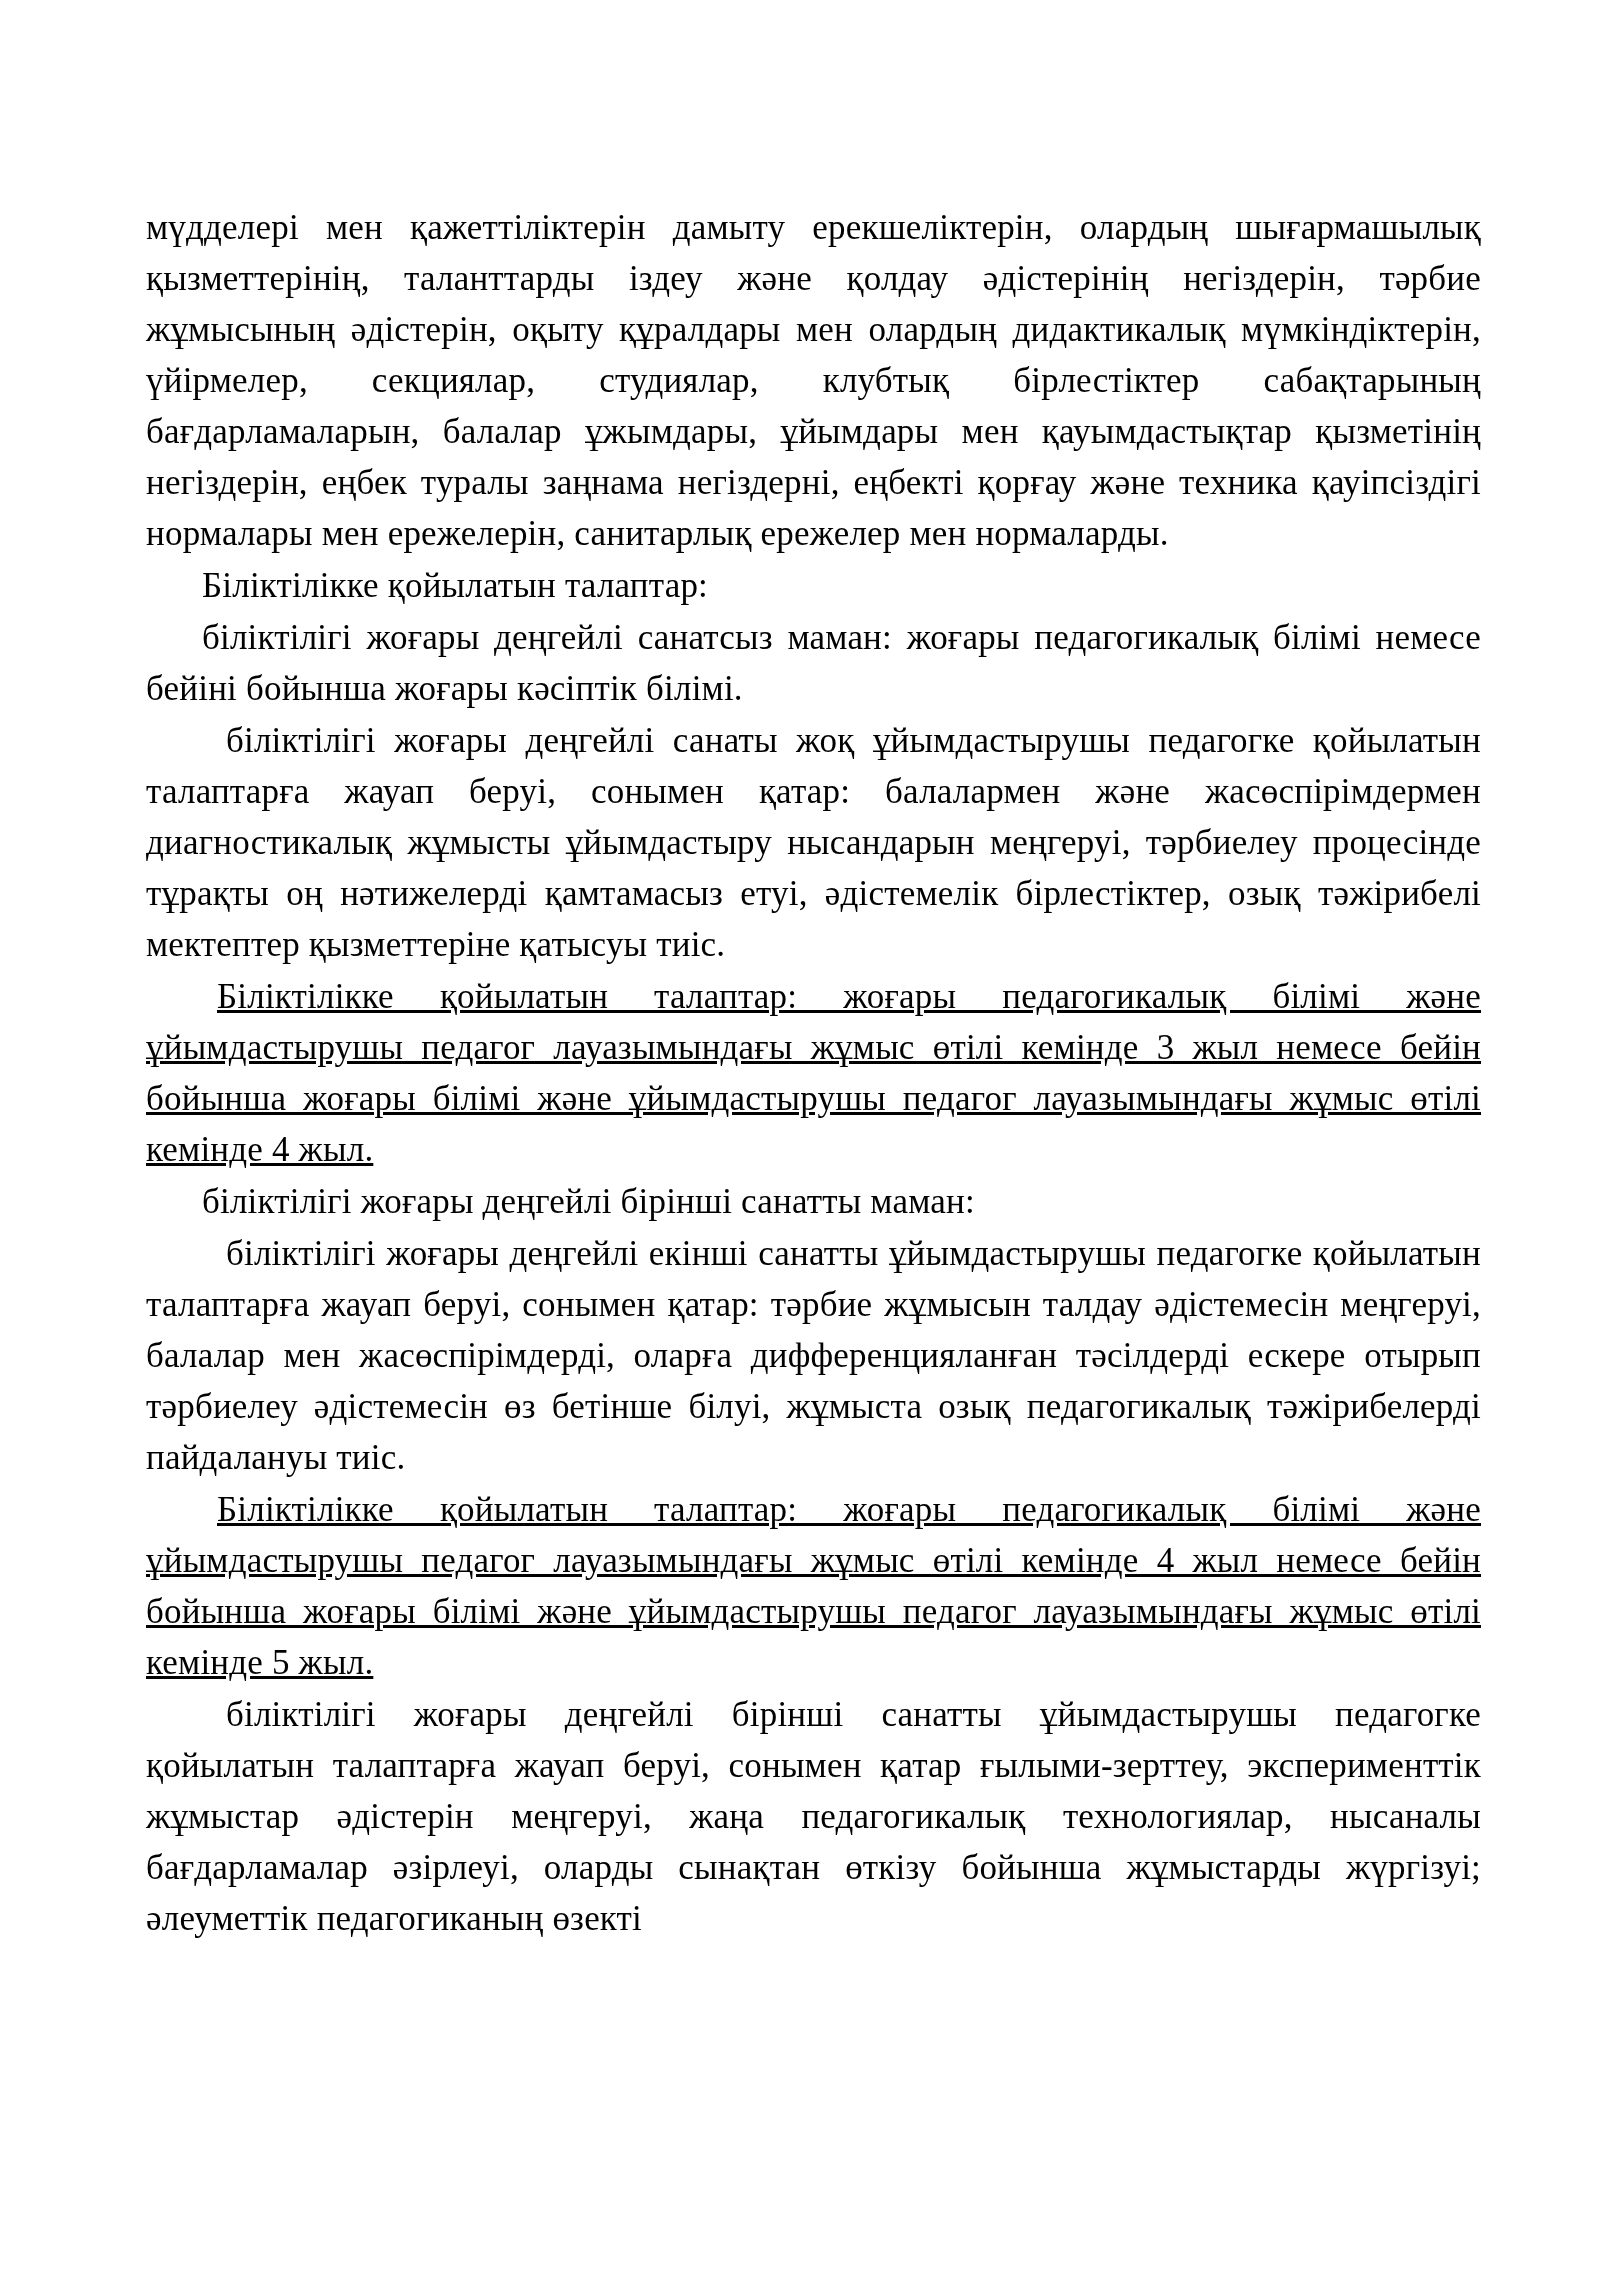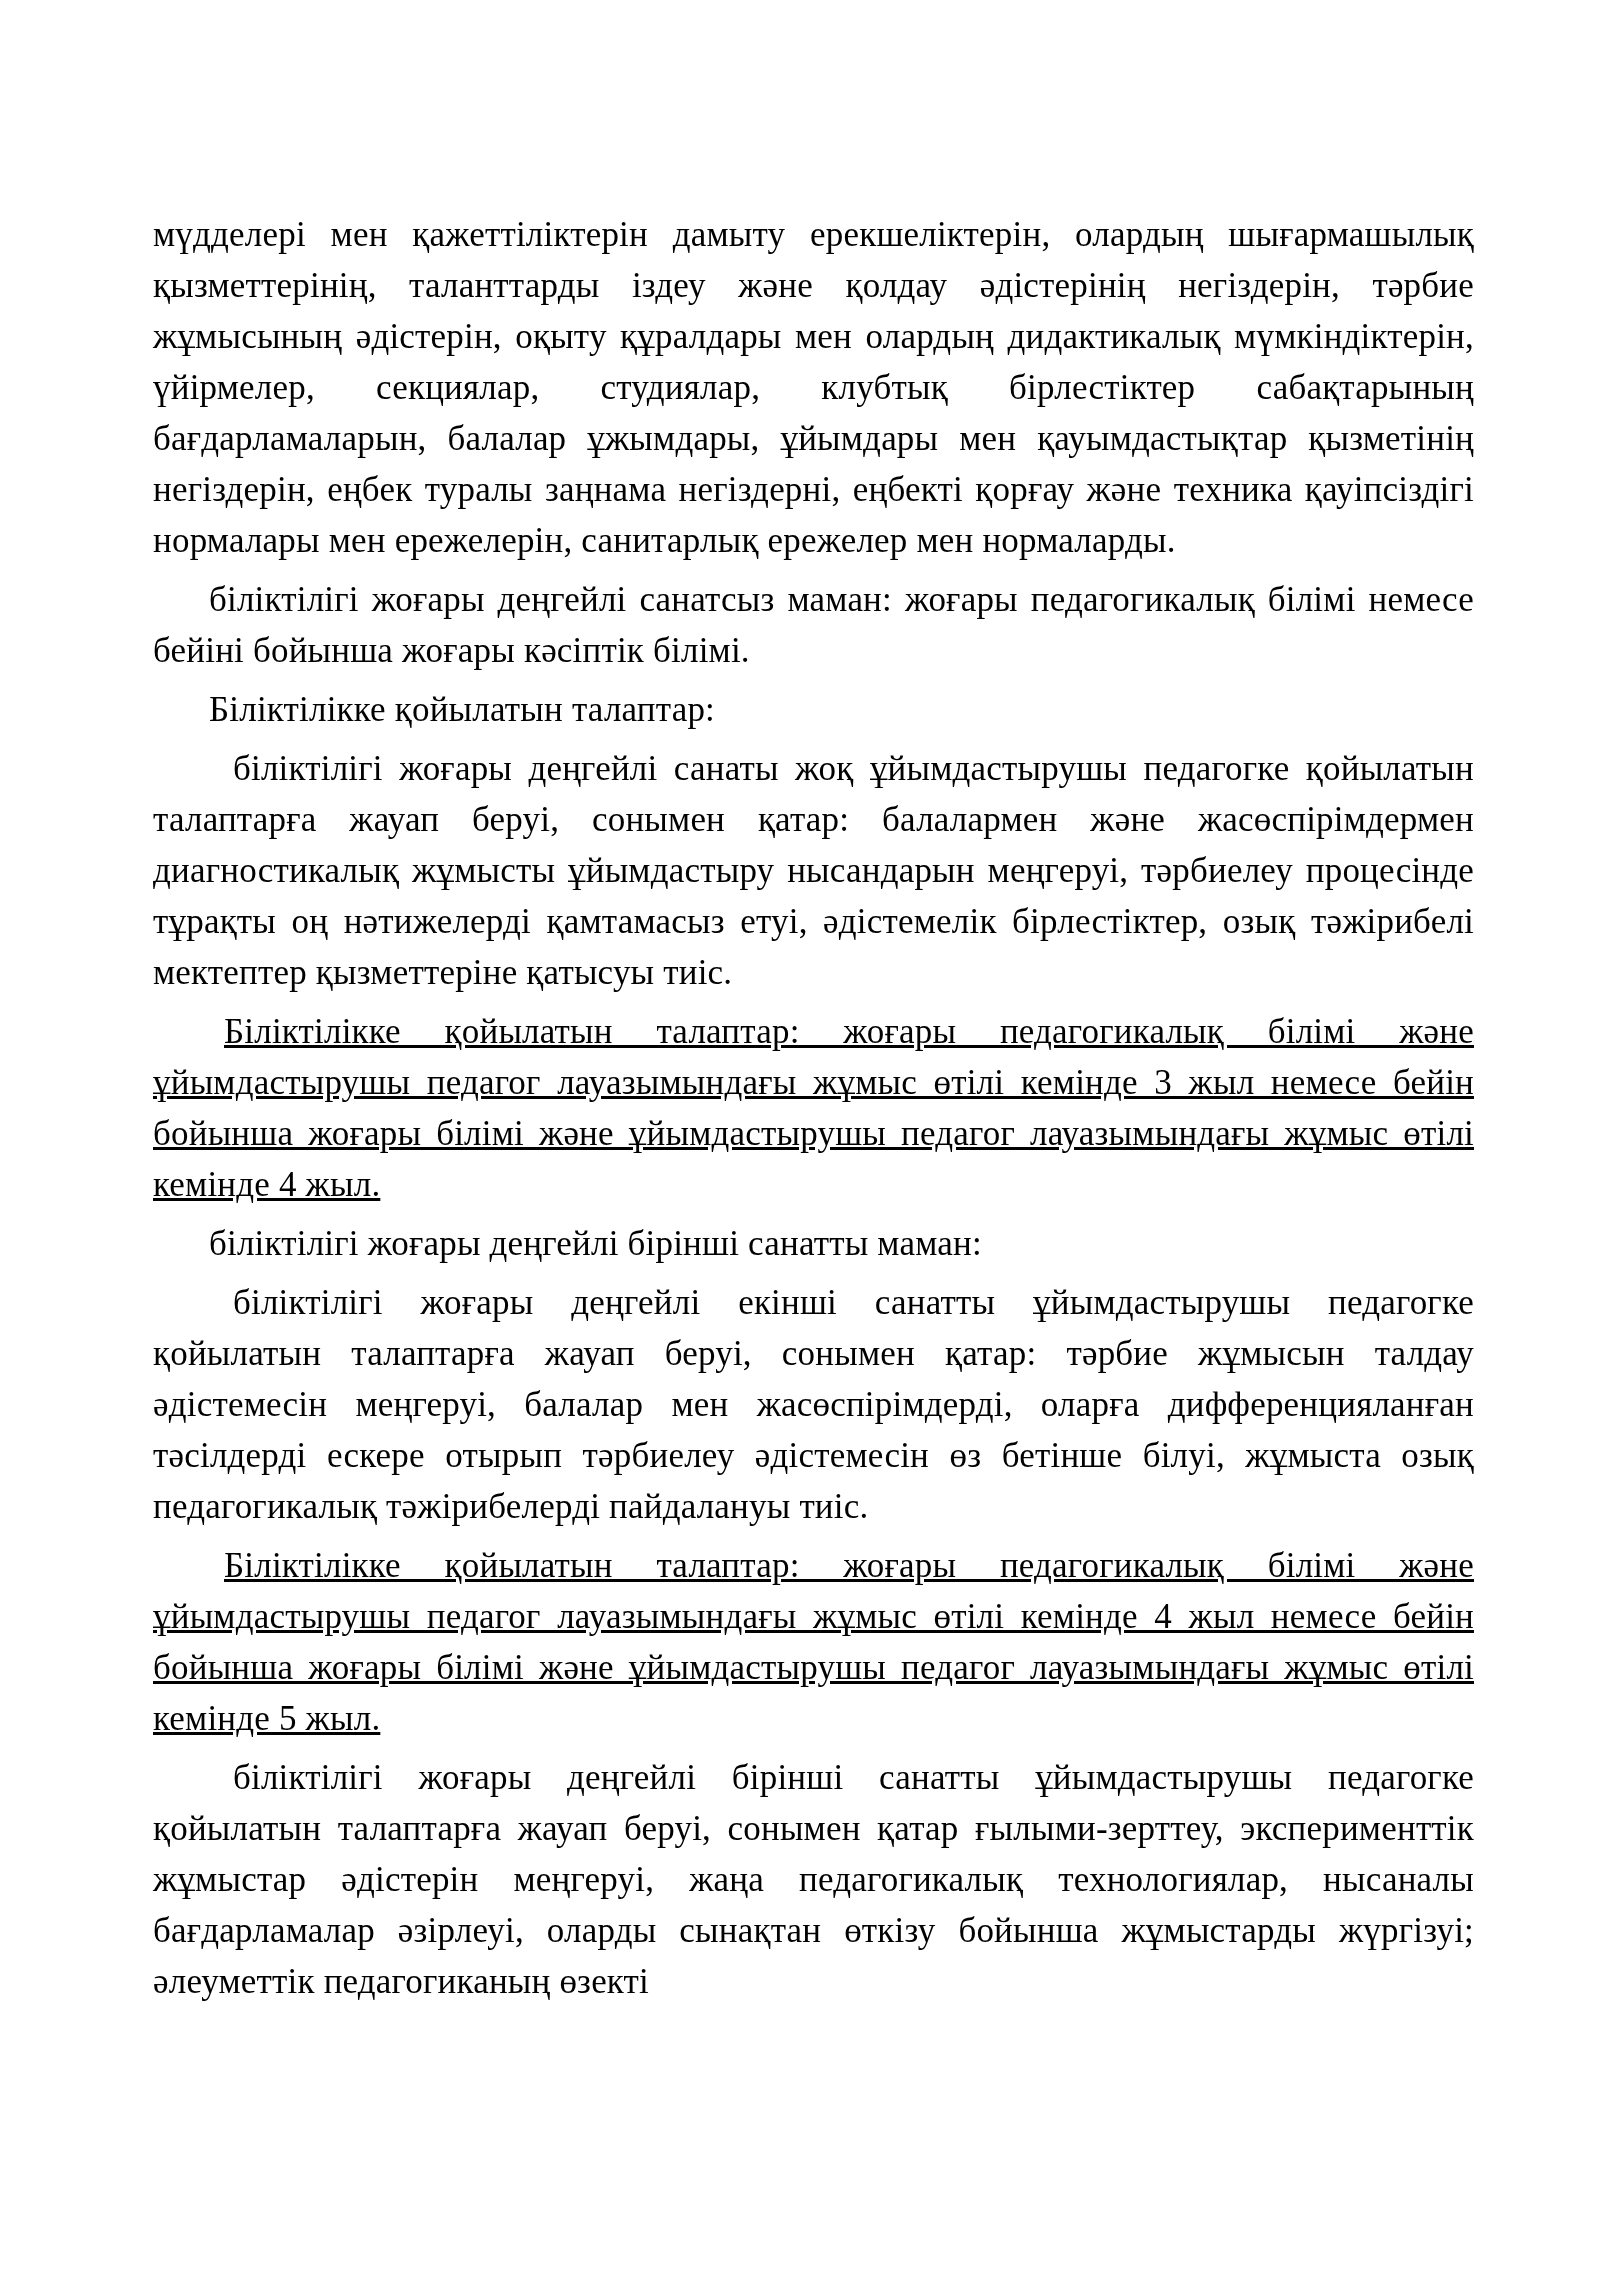--- a/index.html
+++ b/index.html
@@ -21,41 +21,41 @@
     width: 1621px;
     height: 2293px;
     background: #ffffff;
     box-sizing: border-box;
     padding: 201px 139px 0 145px;
   }
   .doc-body {
     width: 100%;
   }
   .doc-body p {
-    margin: 8px;
+    margin: 1px;
     font-size: 35px;
     line-height: 51px;
     text-align: justify;
     text-align-last: left;
     letter-spacing: 0.2px;
   }
   
   .ind-0 { text-indent: 0; }
   .ind-a { text-indent: 56px; }
   .ind-b { text-indent: 80px; }
   .ind-c { text-indent: 71px; text-decoration: underline; }
 </style>
 </head>
 <body>
 
 <div class="page">
   <div class="doc-body">
     <p class="ind-0">мүдделері мен қажеттіліктерін дамыту ерекшеліктерін, олардың шығармашылық қызметтерінің, таланттарды іздеу және қолдау әдістерінің негіздерін, тәрбие жұмысының әдістерін, оқыту құралдары мен олардың дидактикалық мүмкіндіктерін, үйірмелер, секциялар, студиялар, клубтық бірлестіктер сабақтарының бағдарламаларын, балалар ұжымдары, ұйымдары мен қауымдастықтар қызметінің негіздерін, еңбек туралы заңнама негіздерні, еңбекті қорғау және техника қауіпсіздігі нормалары мен ережелерін, санитарлық ережелер мен нормаларды.</p>
+    <p class="ind-a">Біліктілікке қойылатын талаптар:</p>
     <p class="ind-a">біліктілігі жоғары деңгейлі санатсыз маман: жоғары педагогикалық білімі немесе бейіні бойынша жоғары кәсіптік білімі.</p>
-    <p class="ind-a">Біліктілікке қойылатын талаптар:</p>
     <p class="ind-b">біліктілігі жоғары деңгейлі санаты жоқ ұйымдастырушы педагогке қойылатын талаптарға жауап беруі, сонымен қатар: балалармен және жасөспірімдермен диагностикалық жұмысты ұйымдастыру нысандарын меңгеруі, тәрбиелеу процесінде тұрақты оң нәтижелерді қамтамасыз етуі, әдістемелік бірлестіктер, озық тәжірибелі мектептер қызметтеріне қатысуы тиіс.</p>
     <p class="ind-c">Біліктілікке қойылатын талаптар: жоғары педагогикалық білімі және ұйымдастырушы педагог лауазымындағы жұмыс өтілі кемінде 3 жыл немесе бейін бойынша жоғары білімі және ұйымдастырушы педагог лауазымындағы жұмыс өтілі кемінде 4 жыл.</p>
     <p class="ind-a">біліктілігі жоғары деңгейлі бірінші санатты маман:</p>
     <p class="ind-b">біліктілігі жоғары деңгейлі екінші санатты ұйымдастырушы педагогке қойылатын талаптарға жауап беруі, сонымен қатар: тәрбие жұмысын талдау әдістемесін меңгеруі, балалар мен жасөспірімдерді, оларға дифференцияланған тәсілдерді ескере отырып тәрбиелеу әдістемесін өз бетінше білуі, жұмыста озық педагогикалық тәжірибелерді пайдалануы тиіс.</p>
     <p class="ind-c">Біліктілікке қойылатын талаптар: жоғары педагогикалық білімі және ұйымдастырушы педагог лауазымындағы жұмыс өтілі кемінде 4 жыл немесе бейін бойынша жоғары білімі және ұйымдастырушы педагог лауазымындағы жұмыс өтілі кемінде 5 жыл.</p>
     <p class="ind-b">біліктілігі жоғары деңгейлі бірінші санатты ұйымдастырушы педагогке қойылатын талаптарға жауап беруі, сонымен қатар ғылыми-зерттеу, эксперименттік жұмыстар әдістерін меңгеруі, жаңа педагогикалық технологиялар, нысаналы бағдарламалар әзірлеуі, оларды сынақтан өткізу бойынша жұмыстарды жүргізуі; әлеуметтік педагогиканың өзекті</p>
   </div>
 </div>
 
 

